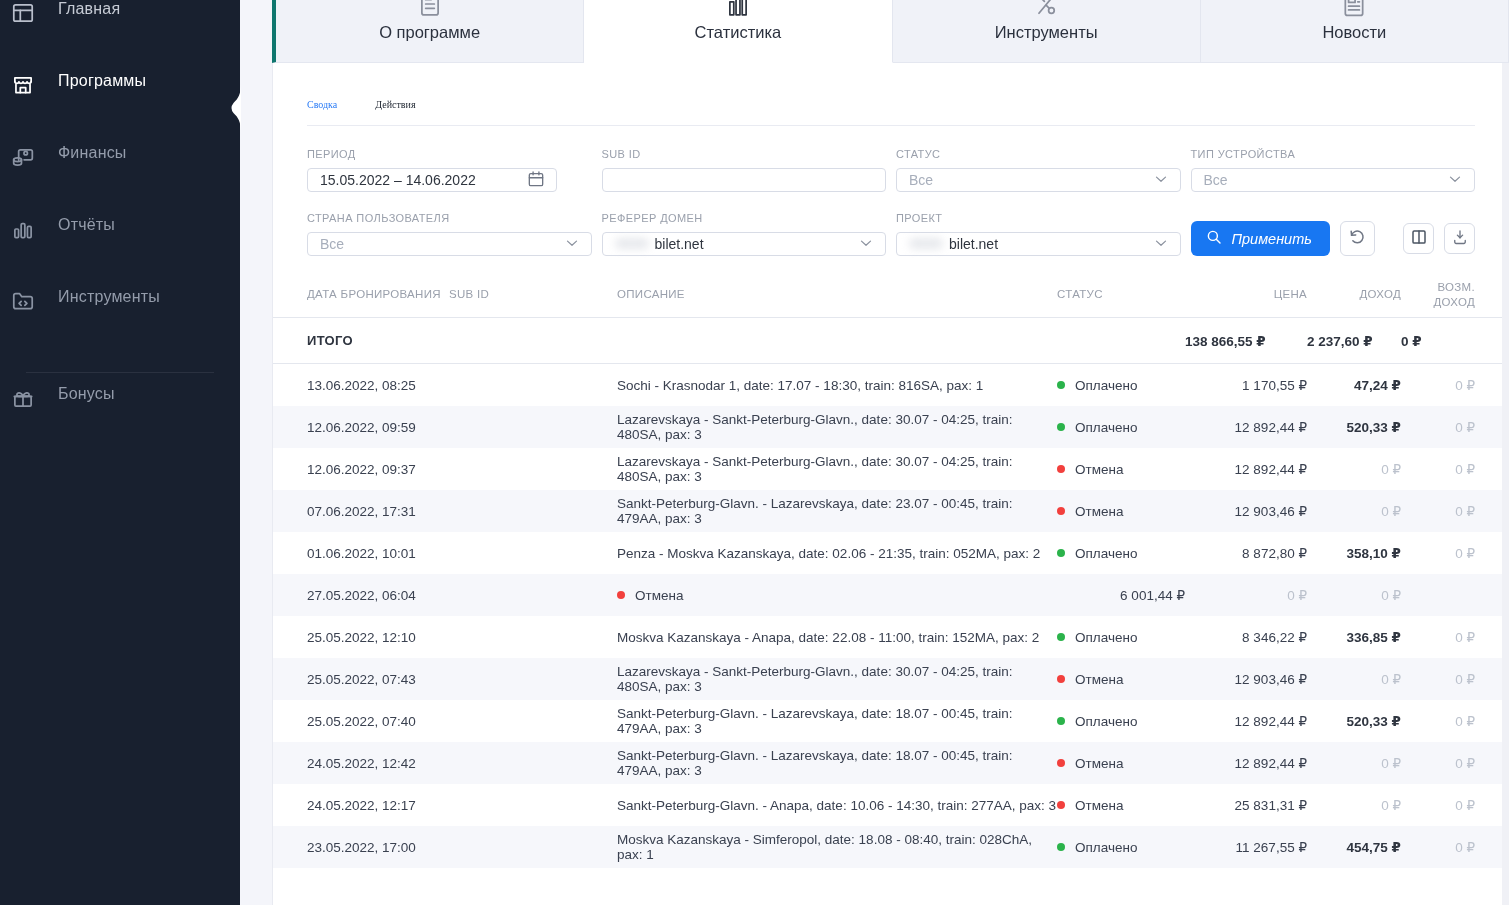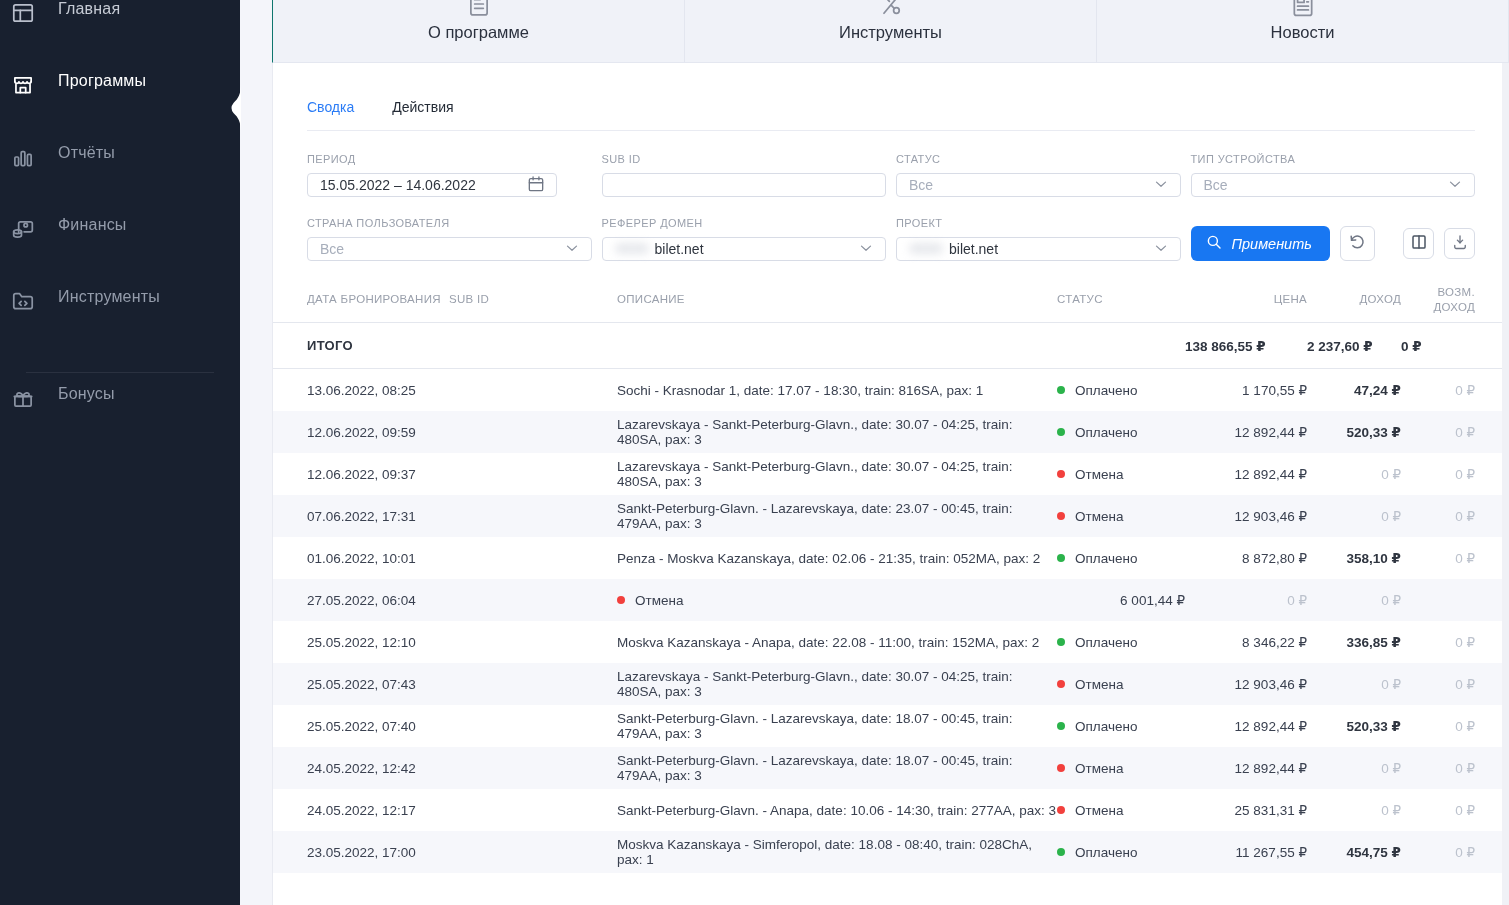--- a/index.html
+++ b/index.html
@@ -16,31 +16,31 @@
   .side-item.active .lbl { color:#FFFFFF; }
   .side-item.active svg { stroke:#FFFFFF; }
   .side-item.first .lbl { color:#C6CBD5; }
   .side-item.first svg { stroke:#B9BfCC; }
   .side-divider { border-top:1px solid #2A3140; margin:12px 26px 12px 26px; }
   .notch { position:absolute; right:-1px; top:50%; transform:translateY(-50%); }
   
   .tabs { position:absolute; left:272px; top:0; width:1237px; height:63px; display:flex; z-index:4; }
   .tab { flex:1 1 0; background:#F0F2F8; border-right:1px solid #E3E6EF; border-bottom:1px solid #E4E7F0;
          display:flex; flex-direction:column; align-items:center; justify-content:flex-start; gap:6px; cursor:pointer; }
-  .tab:first-child { border-left:1px solid #0f766e; }
+  .tab:first-child { border-left:4px solid #0f766e; }
   .tab .ticon { margin-top:-9px; height:26px; }
   .tab .tlabel { font-size:16.5px; color:#2B313E; }
   .tab.active { background:#FFFFFF; border-bottom:1px solid #FFFFFF; }
   .tab svg { stroke:#8A8F9C; }
   .tab.active svg { stroke:#2F3540; }
   
   .card { position:absolute; left:272px; top:63px; width:1237px; height:842px; background:#FFFFFF; border-left:1px solid #E8EAF1; }
   .scroll-track { position:absolute; right:0; top:63px; width:7px; height:842px; background:#F0F1F6; z-index:6; }
   .subtabs { display:flex; gap:38px; padding:36px 34px 0 34px; }
-  .subtab { font-size:14px; cursor:pointer; color:#242B36; }
+  .subtab { font-size:10px; cursor:pointer; color:#242B36;font-family:Liberation Serif, serif; }
   .subtab.active { color:var(--link,#2B7CF6); }
   .subtab-divider { border-bottom:1px solid #E9EBF2; margin:15px 34px 0 34px; }
   
   .filters { padding:22px 34px 0 34px; display:grid; grid-template-columns:repeat(4,1fr); column-gap:10px; row-gap:20px; }
   .f-label { font-size:11px; color:#9AA0AC; letter-spacing:.4px; margin-bottom:8px; text-transform:uppercase; }
   .field { height:24px; border:1px solid #D8DCE6; border-radius:4px; background:#fff; display:flex; align-items:center;
            padding:0 10px 0 12px; font-size:14px; color:#2F353F; cursor:pointer; }
   .field .val { flex:1; }
   .field .val.ph { color:#A7AEBB; }
   .field.short { width:250px; }
@@ -100,41 +100,41 @@
     <span class="lbl">Программы</span>
     <span class="notch">
       <svg width="14" height="52" viewBox="0 0 14 52" style="display:block">
           <path d="M14 0 C14 13 11 16.5 6.5 21 Q2.5 26 6.5 31 C11 35.5 14 39 14 52 Z" fill="#FFFFFF" stroke="none"></path>
         </svg>
     </span>
   </div>
   <div class="side-item">
     <span>
       <svg width="26" height="26" viewBox="0 0 24 24">
-          <rect x="4.5" y="12" width="3.4" height="8" rx="1"></rect>
-          <rect x="10.3" y="7" width="3.4" height="13" rx="1"></rect>
-          <rect x="16.1" y="9.5" width="3.4" height="10.5" rx="1"></rect>
-        </svg>
-    </span>
-    <span class="lbl">Отчёты</span>
-  </div>
-  <div class="side-item">
-    <span>
-      <svg width="26" height="26" viewBox="0 0 24 24">
           <path d="M8 15 V7 a1.6 1.6 0 0 1 1.6-1.6 H19 a1.6 1.6 0 0 1 1.6 1.6 v6 a1.6 1.6 0 0 1-1.6 1.6 h-6"></path>
           <circle cx="14.5" cy="8.5" r="1.6"></circle>
           <ellipse cx="7" cy="14.5" rx="3.6" ry="1.7"></ellipse>
           <path d="M3.4 14.5 v3.2 c0 .95 1.6 1.7 3.6 1.7 s3.6-.75 3.6-1.7 v-3.2"></path>
         </svg>
     </span>
     <span class="lbl">Финансы</span>
   </div>
   <div class="side-item">
     <span>
       <svg width="26" height="26" viewBox="0 0 24 24">
+          <rect x="4.5" y="12" width="3.4" height="8" rx="1"></rect>
+          <rect x="10.3" y="7" width="3.4" height="13" rx="1"></rect>
+          <rect x="16.1" y="9.5" width="3.4" height="10.5" rx="1"></rect>
+        </svg>
+    </span>
+    <span class="lbl">Отчёты</span>
+  </div>
+  <div class="side-item">
+    <span>
+      <svg width="26" height="26" viewBox="0 0 24 24">
           <path d="M3.5 7 a1.8 1.8 0 0 1 1.8-1.8 h3.6 l2 2.8 h7.8 a1.8 1.8 0 0 1 1.8 1.8 v7.4 a1.8 1.8 0 0 1-1.8 1.8 H5.3 a1.8 1.8 0 0 1-1.8-1.8 Z"></path>
           <path d="M10.3 12.3 l-1.9 1.9 1.9 1.9"></path>
           <path d="M13.7 12.3 l1.9 1.9 -1.9 1.9"></path>
         </svg>
     </span>
     <span class="lbl">Инструменты</span>
   </div>
   <div class="side-divider"></div>
   <div class="side-item">
     <span>
@@ -153,20 +153,30 @@
   <div class="tab">
     <span class="ticon">
       <svg width="26" height="26" viewBox="0 0 24 24">
           <rect x="4.5" y="2" width="15" height="20" rx="1.8"></rect>
           <line x1="8" y1="8" x2="13" y2="8"></line>
           <line x1="8" y1="12" x2="16" y2="12"></line>
           <line x1="8" y1="16" x2="16" y2="16"></line>
         </svg>
     </span>
     <span class="tlabel">О программе</span>
+  </div>
+  <div class="tab active">
+    <span class="ticon">
+      <svg width="26" height="26" viewBox="0 0 24 24">
+          <rect x="4.5" y="10" width="3.6" height="12"></rect>
+          <rect x="10.2" y="3" width="3.6" height="19"></rect>
+          <rect x="15.9" y="6.5" width="3.6" height="15.5"></rect>
+        </svg>
+    </span>
+    <span class="tlabel">Статистика</span>
   </div>
   <div class="tab">
     <span class="ticon">
       <svg width="26" height="26" viewBox="0 0 24 24">
           <path d="M5.5 20.5 L18 5.5"></path>
           <path d="M6 5 l4.5 4.5"></path>
           <circle cx="17" cy="18" r="2.6"></circle>
           <path d="M14.8 15.8 L12.5 13.5"></path>
         </svg>
     </span>

